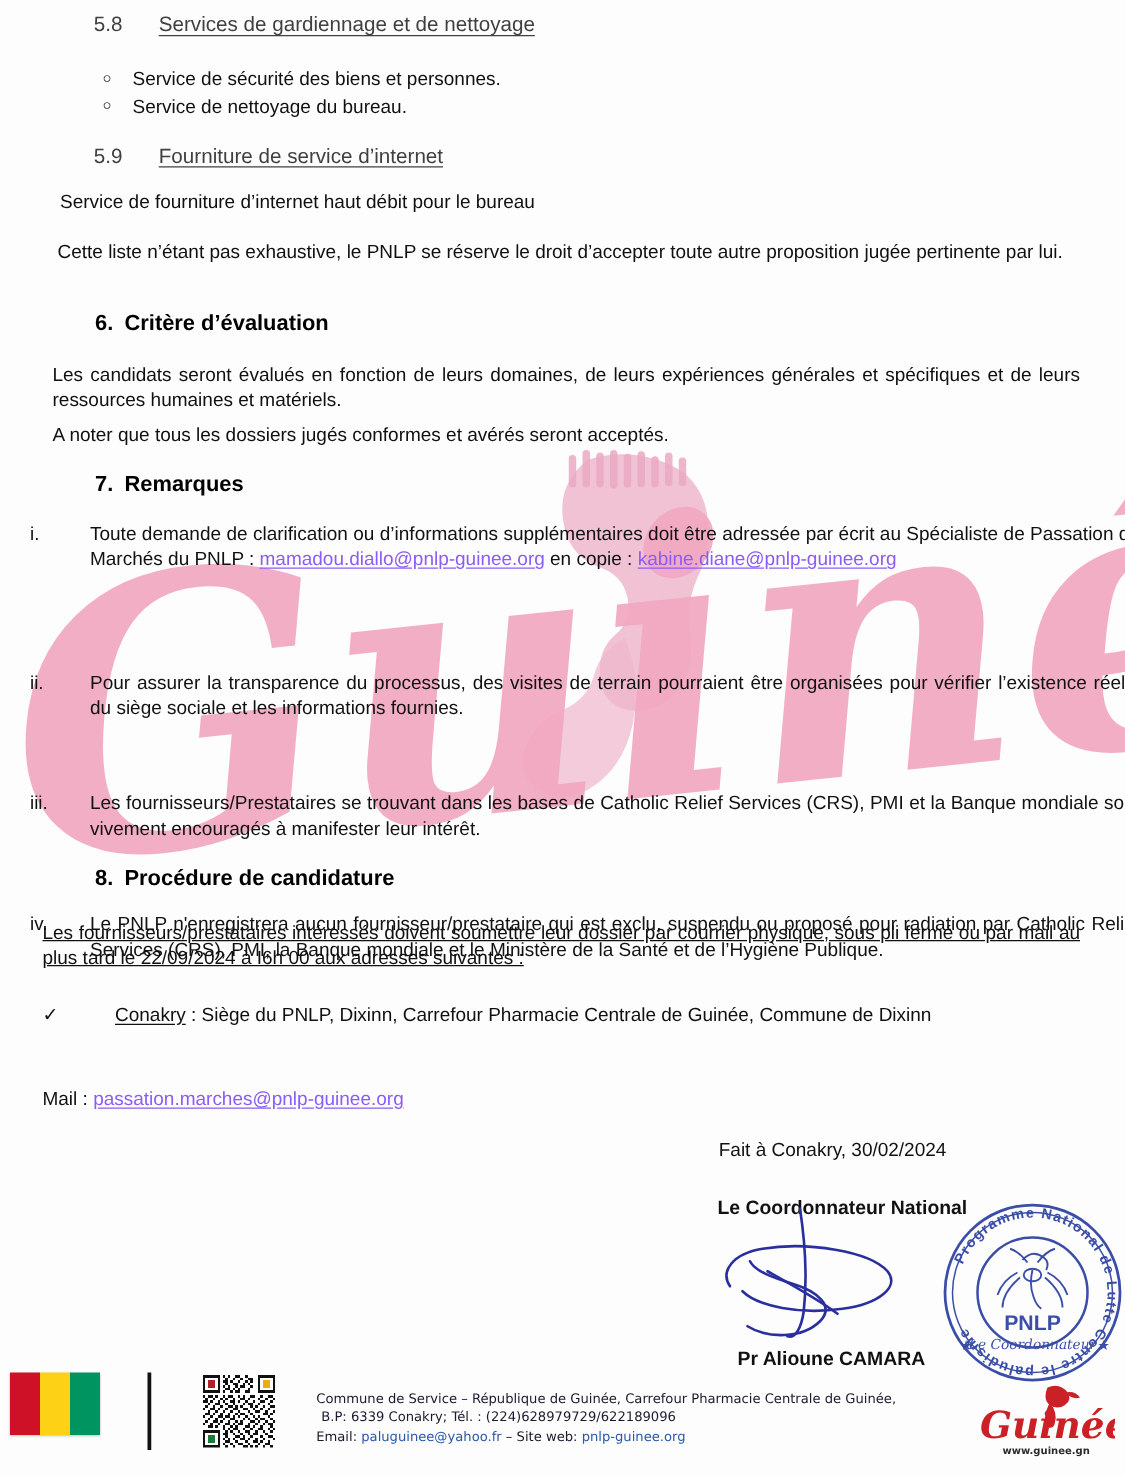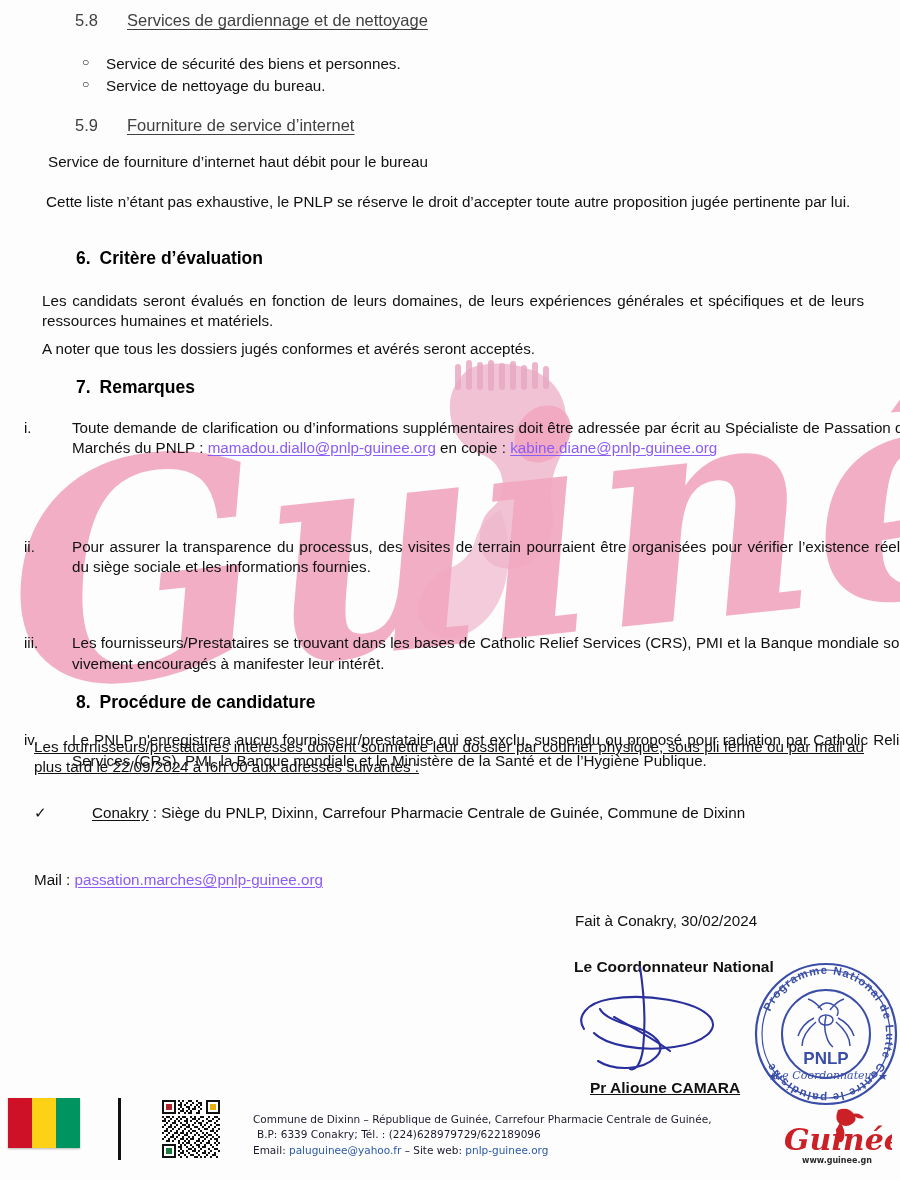--- a/index.html
+++ b/index.html
@@ -84,21 +84,21 @@
   .ulink{
     text-decoration:underline;
     text-underline-offset:2px;
     color:#8b5cf6;
   }
   .uplain{text-decoration:underline;text-underline-offset:2px;}
 
   
   .sig-date{font-size:15.2px;}
   .sig-title{font-weight:bold;font-size:15.5px;}
-  .sig-name{font-weight:bold;font-size:15.5px;text-decoration:underline;}
+  .sig-name{font-weight:bold;font-size:15.5px;}
 
   #signature-scribble{position:absolute;z-index:3;pointer-events:none;}
   #official-stamp{position:absolute;z-index:4;pointer-events:none;}
   .flag{
     position:absolute; left:8px; top:1098px;
     width:72px; height:50px;
     display:flex; z-index:3;
     box-shadow:0 1px 2px rgba(0,0,0,.28);
   }
   .flag i{display:block;flex:1;height:100%;}
@@ -479,21 +479,21 @@
         <rect x="12" y="28" width="1" height="1"></rect>
       <rect x="16" y="28" width="2" height="1"></rect>
         <rect x="19" y="28" width="1" height="1"></rect>
       <rect x="21" y="28" width="1" height="1"></rect>
         <rect x="24" y="28" width="1" height="1"></rect>
       <rect x="27" y="28" width="1" height="1"></rect>
     </g>
   </svg>
 
   <div class="ftr-lines">
-    <div>Commune de Dixinn – République de Guinée, Carrefour Pharmacie Centrale de Guinée,</div>
+    <div>Commune de Service – République de Guinée, Carrefour Pharmacie Centrale de Guinée,</div>
     <div style="padding-left:4px;">B.P: 6339 Conakry; Tél. : (224)628979729/622189096</div>
     <div>
       <span>Email: </span><a class="blue" href="#" style="text-decoration:none">paluguinee@yahoo.fr</a><span> – Site web: </span><a class="blue" href="#" style="text-decoration:none">pnlp-guinee.org</a>
     </div>
   </div>
 
   <svg id="guinee-logo" width="112" height="64" viewBox="0 0 112 64" xmlns="http://www.w3.org/2000/svg">
     <g fill="#cc2027">
       <path d="M58 4 q10 -4 16 4 q4 6 -2 10 q-6 4 -12 0 q-6 -4 -2 -14 z"></path>
       <path d="M72 8 q8 -2 12 4 q-6 2 -12 -4z"></path>

